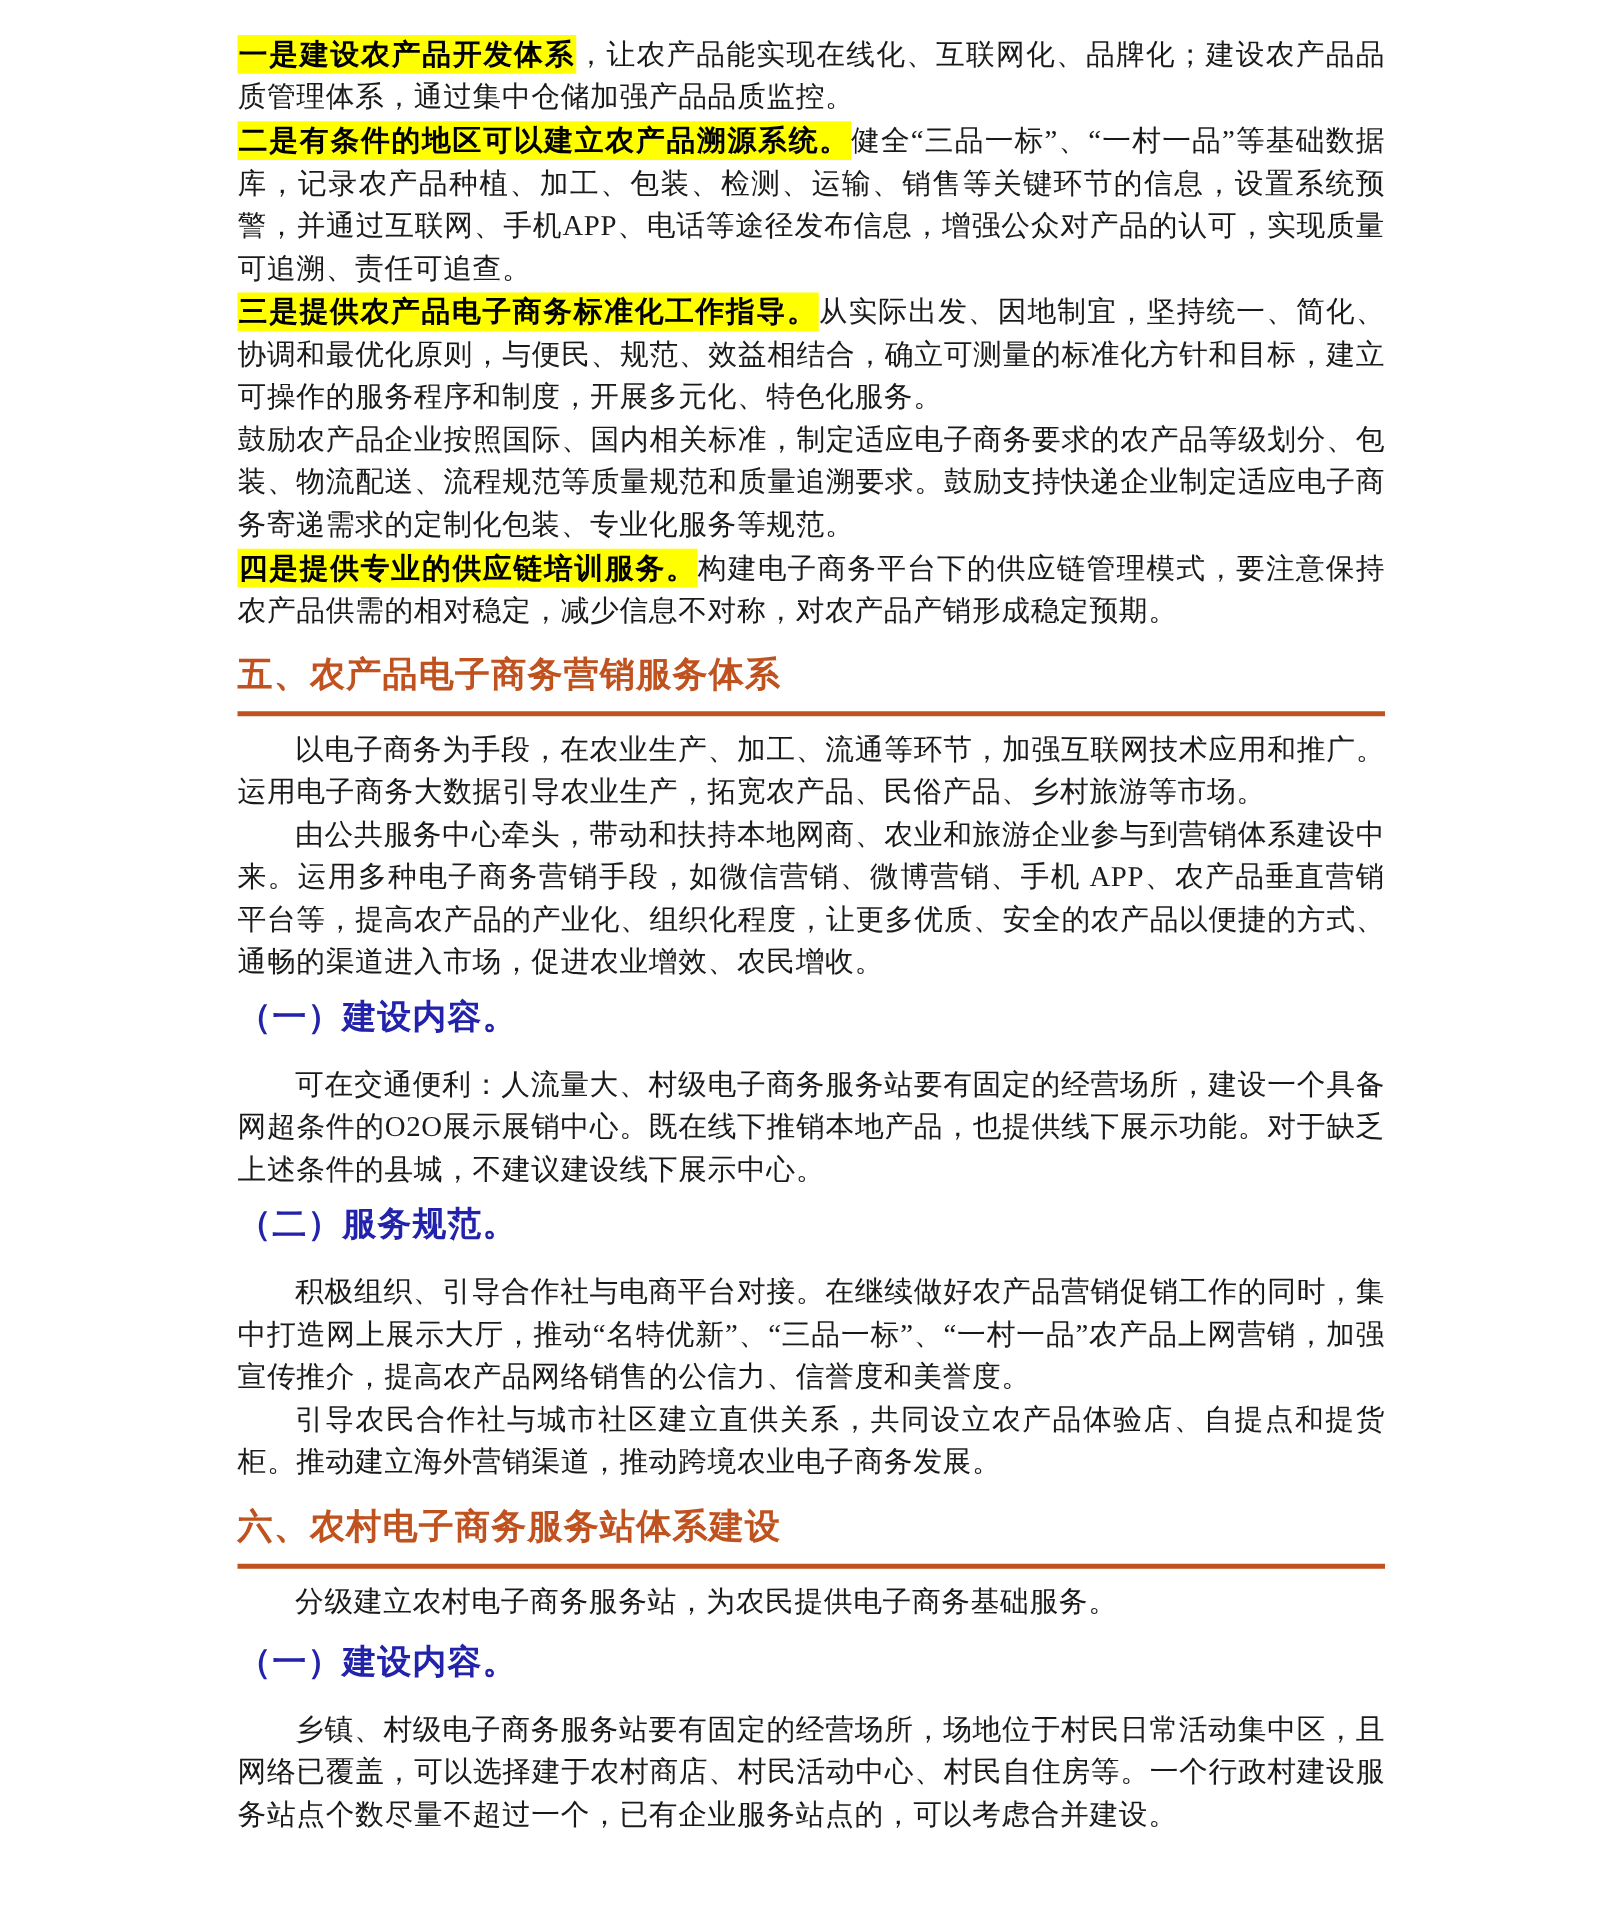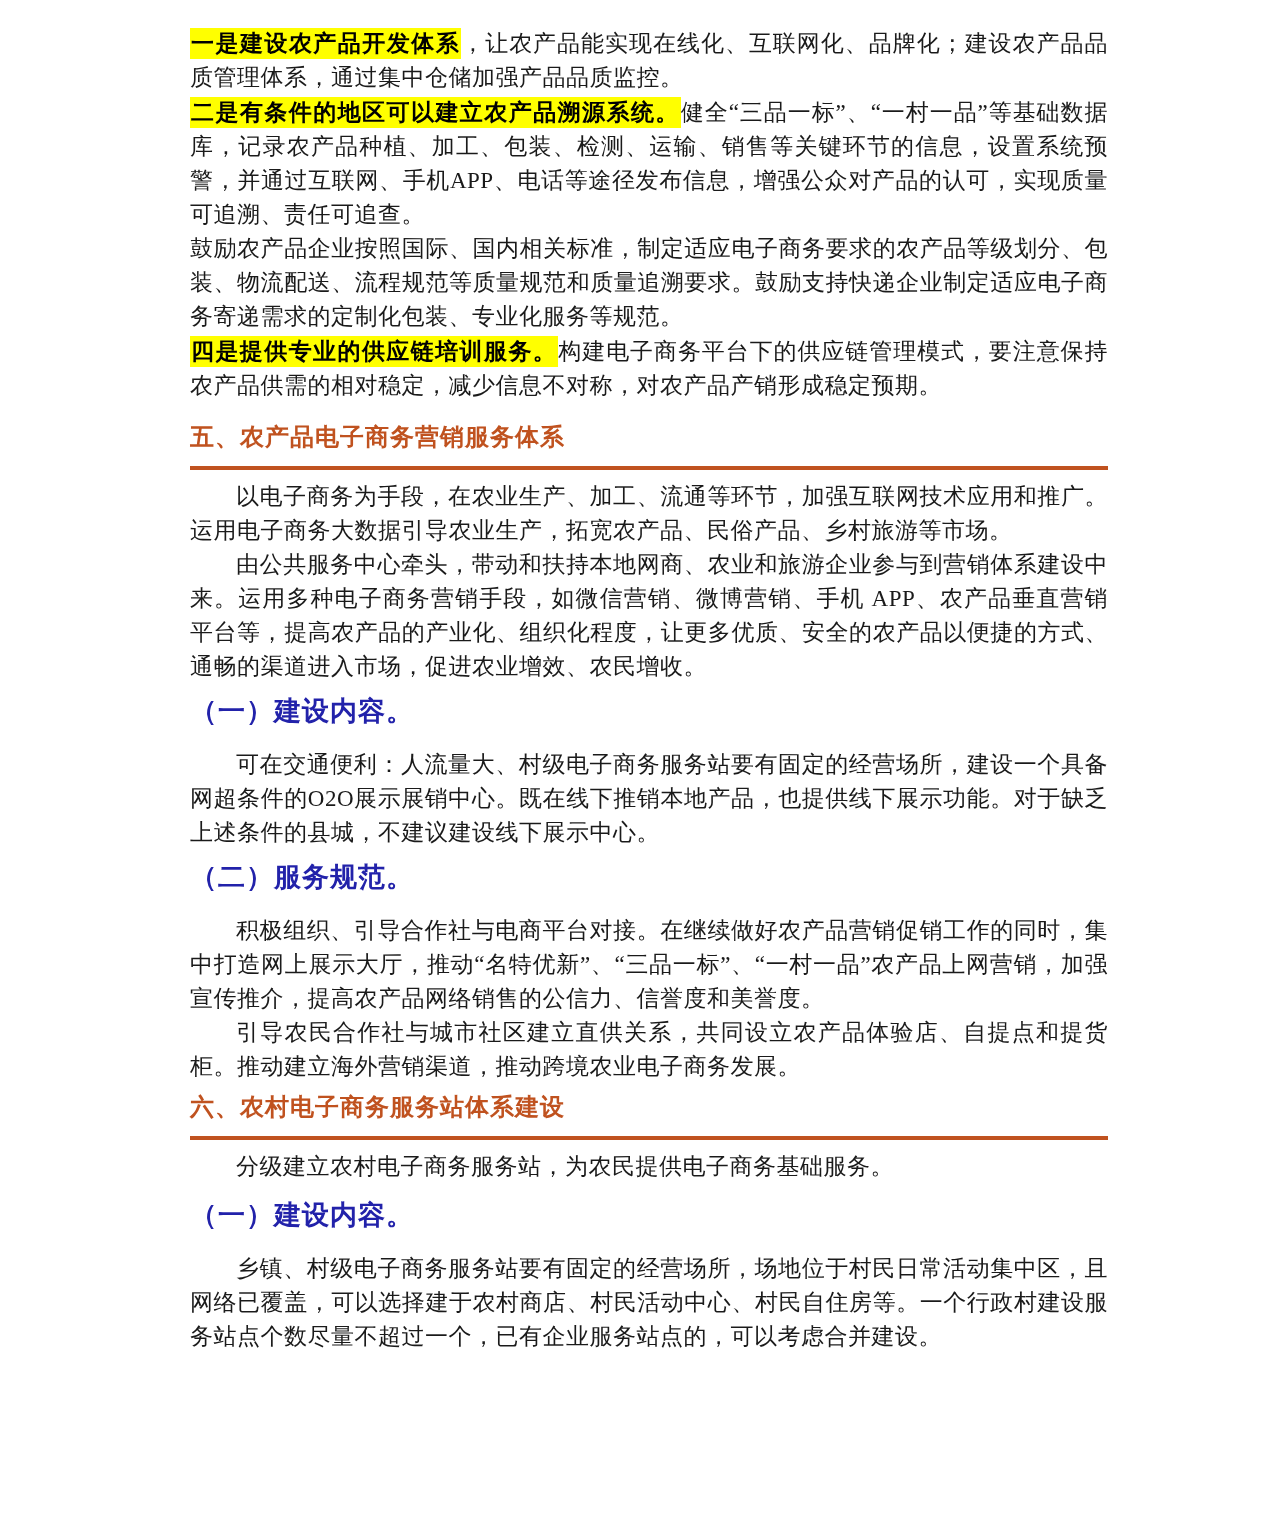--- a/index.html
+++ b/index.html
@@ -32,50 +32,51 @@
     font-weight:bold;
     color:#000;
     padding:2px 1px 3px 1px;
     font-family:"Liberation Sans","DejaVu Sans",sans-serif;
     letter-spacing:1px;
   }
   .h-orange{
     color:var(--orange);
     font-family:"Liberation Sans","DejaVu Sans",sans-serif;
     font-weight:bold;
-    font-size:24px;line-height:38px;
+    font-size:28px;line-height:38px;
     margin:15px 0 0 0;
     letter-spacing:1px;
   }
   .rule{
     height:4px;border:none;
     background:var(--orange);
     margin:10px 0 10px 0;
   }
   .h-blue{
     color:var(--blue);
     font-family:Liberation Mono, monospace;
     font-weight:bold;
     font-size:27px;line-height:38px;
     margin:10px 0 16px 0;
     letter-spacing:1px;
   }
-  .gap-sm{margin-top:4px;font-family:Liberation Serif, serif;}
+  .gap-sm{margin-top:16px;font-family:Liberation Serif, serif;}
   .gap-md{margin-top:14px;}
 </style>
 </head>
 <body>
 
 <div class="page">
 
   <section>
     <p class="para noindent"><span class="hl">一是建设农产品开发体系</span><span>，让农产品能实现在线化、互联网化、品牌化；建设农产品品质管理体系，通过集中仓储加强产品品质监控。</span></p>
 
     <p class="para noindent"><span class="hl">二是有条件的地区可以建立农产品溯源系统。</span><span>健全“三品一标”、“一村一品”等基础数据库，记录农产品种植、加工、包装、检测、运输、销售等关键环节的信息，设置系统预警，并通过互联网、手机APP、电话等途径发布信息，增强公众对产品的认可，实现质量可追溯、责任可追查。</span></p>
 
+    <p class="para noindent"><span class="hl">三是提供农产品电子商务标准化工作指导。</span><span>从实际出发、因地制宜，坚持统一、简化、协调和最优化原则，与便民、规范、效益相结合，确立可测量的标准化方针和目标，建立可操作的服务程序和制度，开展多元化、特色化服务。</span></p>
 
     <p class="para noindent">鼓励农产品企业按照国际、国内相关标准，制定适应电子商务要求的农产品等级划分、包装、物流配送、流程规范等质量规范和质量追溯要求。鼓励支持快递企业制定适应电子商务寄递需求的定制化包装、专业化服务等规范。</p>
 
     <p class="para noindent"><span class="hl">四是提供专业的供应链培训服务。</span><span>构建电子商务平台下的供应链管理模式，要注意保持农产品供需的相对稳定，减少信息不对称，对农产品产销形成稳定预期。</span></p>
   </section>
 
   <h2 class="h-orange">五、农产品电子商务营销服务体系</h2>
   <hr class="rule">
 
   <p class="para">以电子商务为手段，在农业生产、加工、流通等环节，加强互联网技术应用和推广。运用电子商务大数据引导农业生产，拓宽农产品、民俗产品、乡村旅游等市场。</p>

